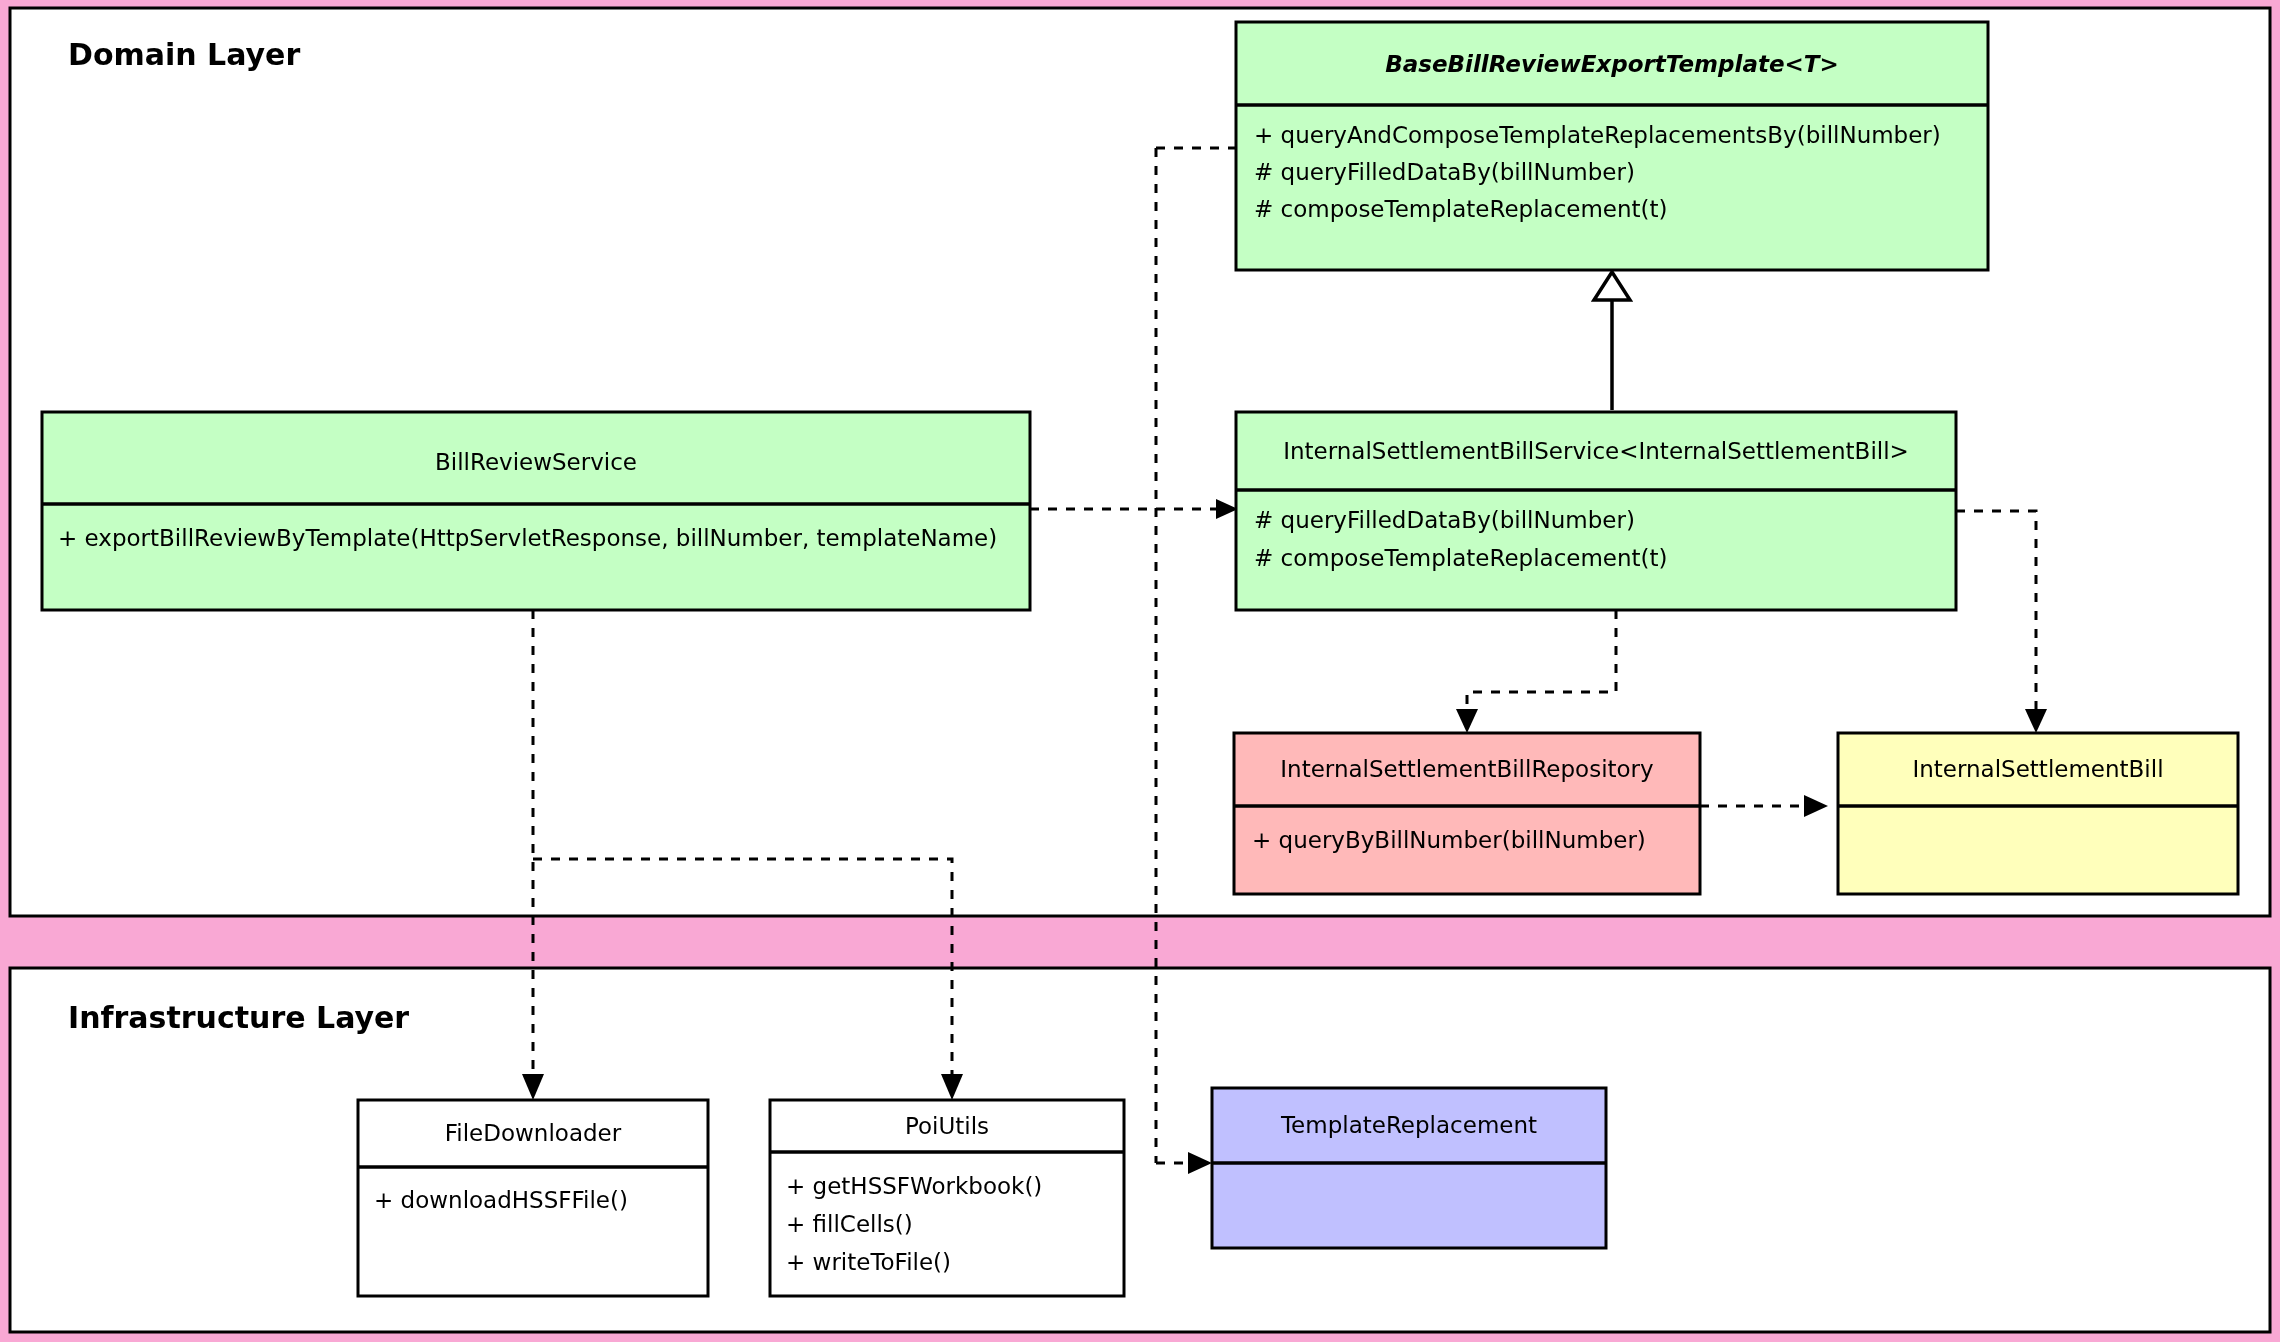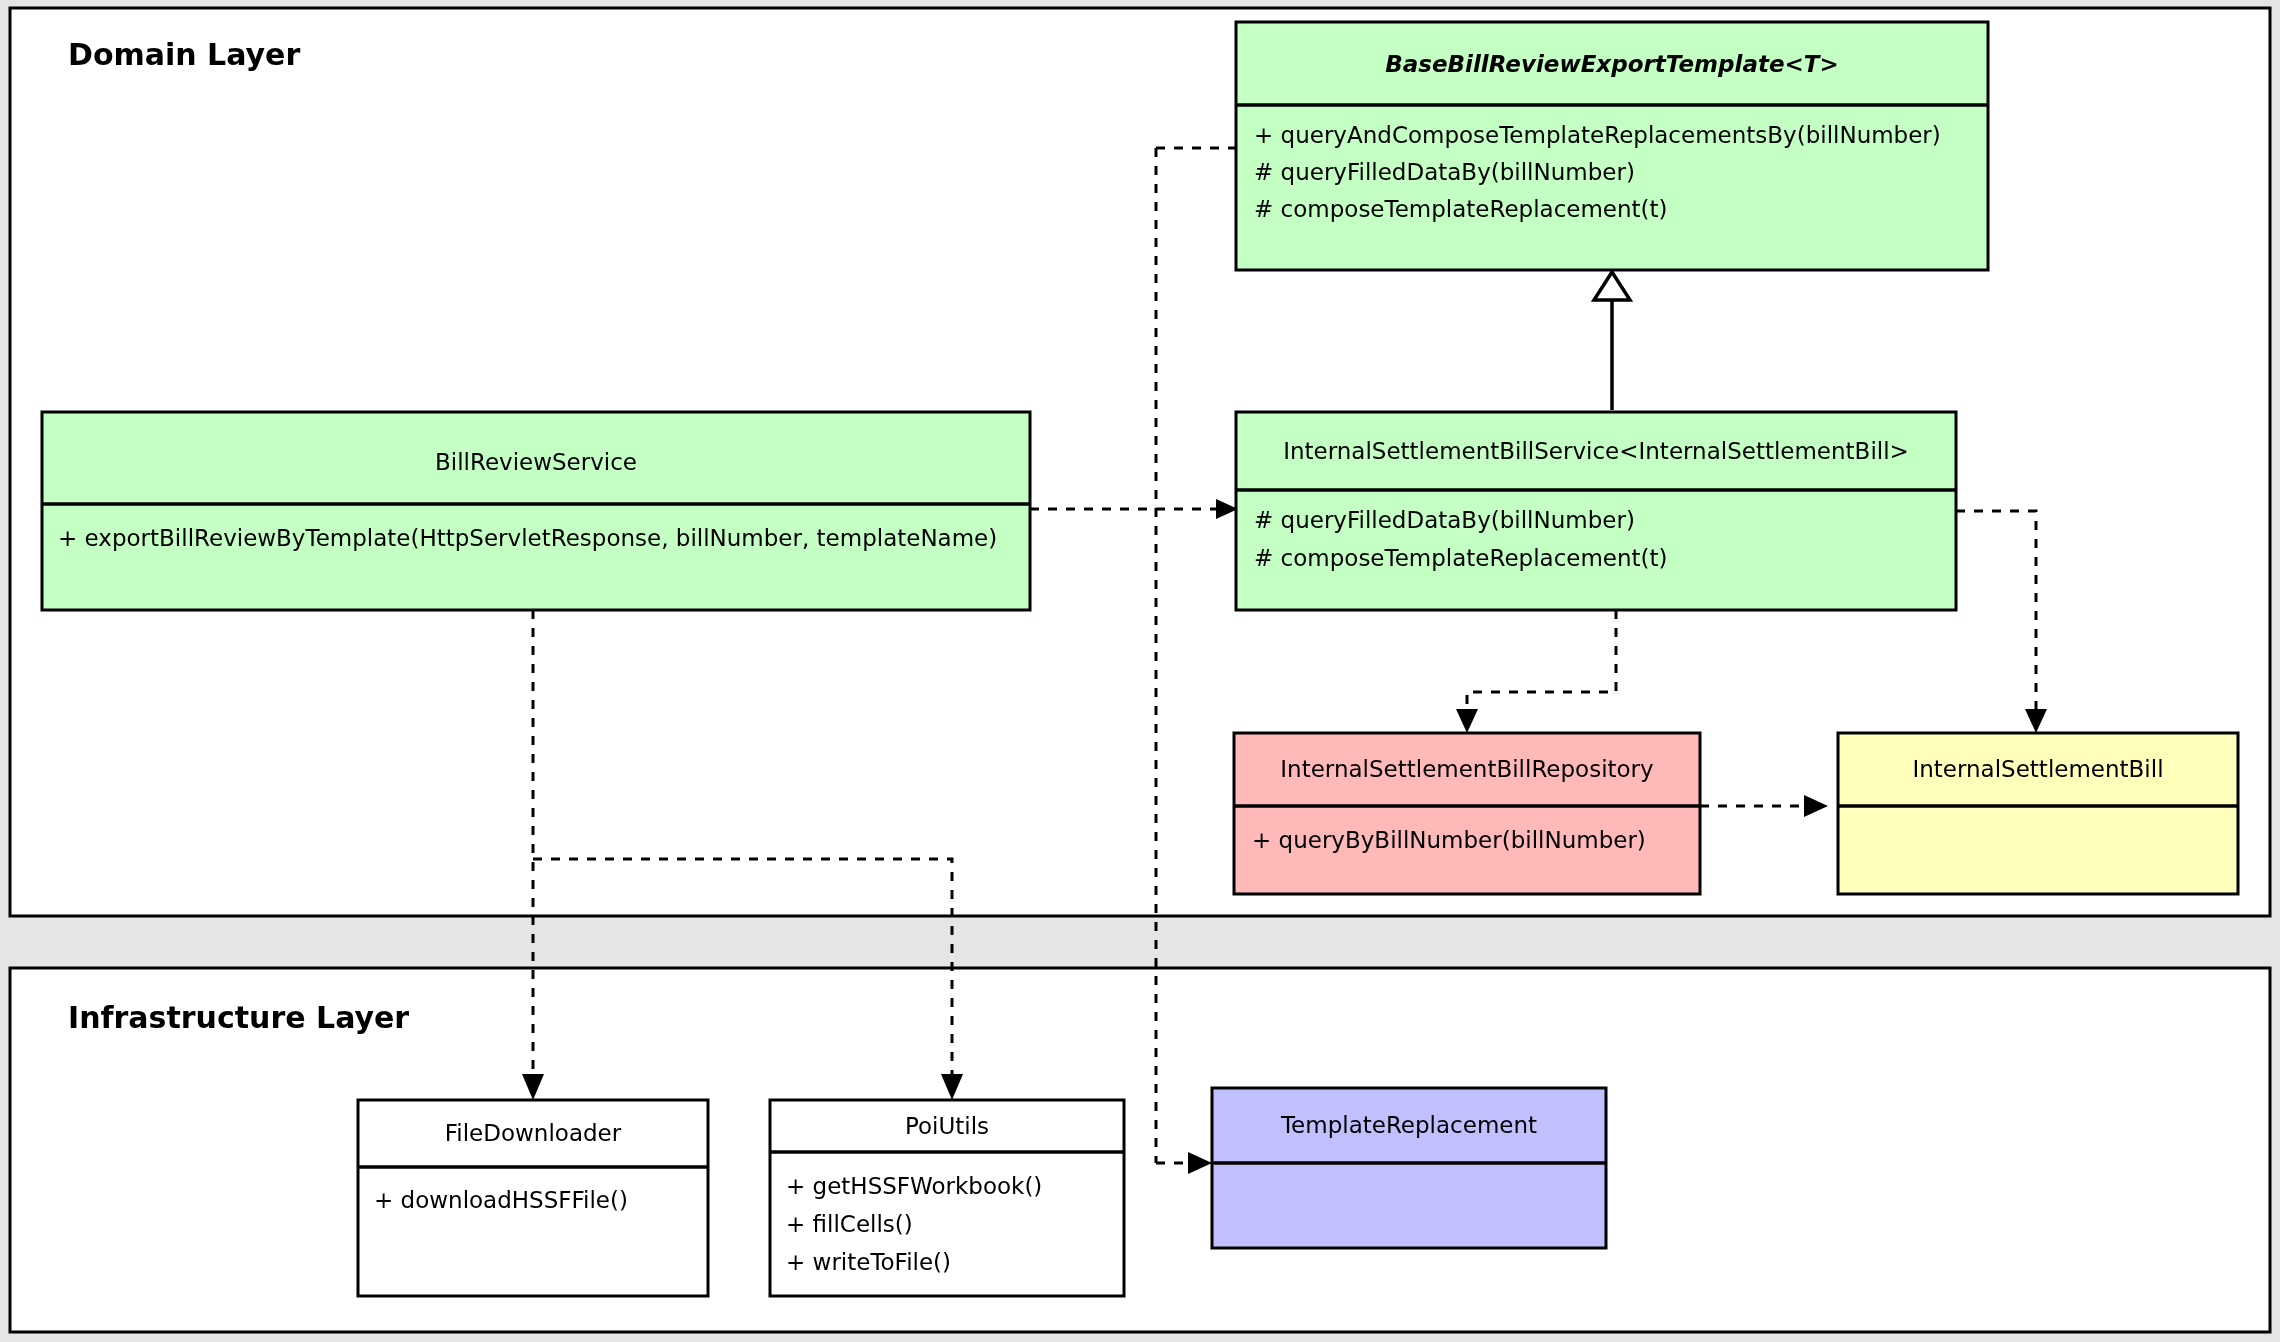--- a/index.html
+++ b/index.html
@@ -7,21 +7,21 @@
     padding: 0;
     background: #ffffff;
   }
   body {
     font-family: "DejaVu Sans", sans-serif;
   }
   #stage {
     position: relative;
     width: 2280px;
     height: 1342px;
-    background: #e5e5e5;
+    background: #f9a8d4;
     overflow: hidden;
   }
   #diagram-svg {
     position: absolute;
     top: 0;
     left: 0;
     width: 2280px;
     height: 1342px;
   }
   .layer-frame {

